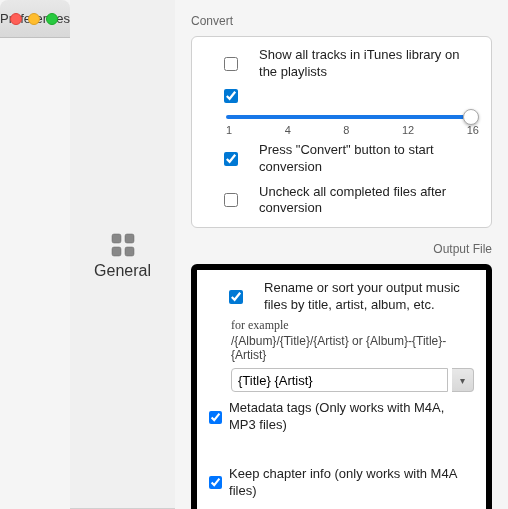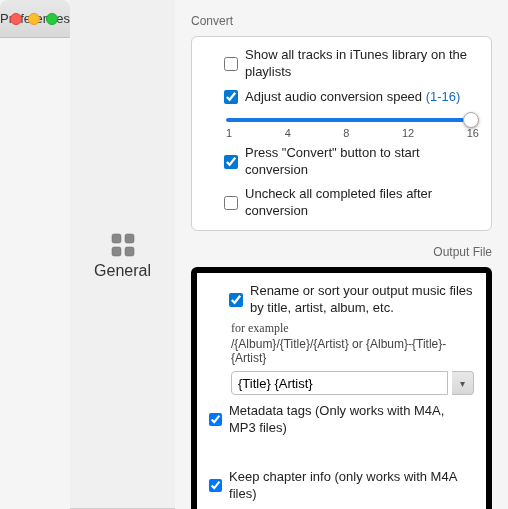--- a/index.html
+++ b/index.html
@@ -97,21 +97,21 @@
     .section-box {
       background: white;
       border: 1px solid #d0d0d0;
       border-radius: 6px;
       padding: 10px 12px;
       margin-bottom: 14px;
     }
     .checkbox-row {
       display: flex;
       align-items: center;
-      gap: 7px;
+      gap: 21px;
       margin-bottom: 8px;
       padding-left: 20px;
     }
     .checkbox-row:last-child { margin-bottom: 0; }
     .checkbox-row input[type="checkbox"] {
       width: 14px;
       height: 14px;
       accent-color: #0078d4;
       cursor: pointer;
       flex-shrink: 0;
@@ -262,23 +262,20 @@
     <div class="section-title">Convert</div>
     <div class="section-box">
 
       <div class="checkbox-row">
         <input type="checkbox" id="show_all" style="">
         <label class="checkbox-label" for="show_all">Show all tracks in iTunes library on the playlists</label>
       </div>
 
       <div class="checkbox-row" style="margin-bottom:4px;">
         <input type="checkbox" id="adjust_speed" checked="" style="">
-        <label class="checkbox-label" for="adjust_speed">
-          Adjust audio conversion speed <span class="blue">(1-16)</span>
-        </label>
       </div>
 
       <div class="slider-container">
         <div class="slider-wrapper">
           <input type="range" min="1" max="16" value="16" style="width: 100%;">
         </div>
         <div class="slider-ticks">
           <span class="slider-tick">1</span>
           <span class="slider-tick">4</span>
           <span class="slider-tick">8</span>

